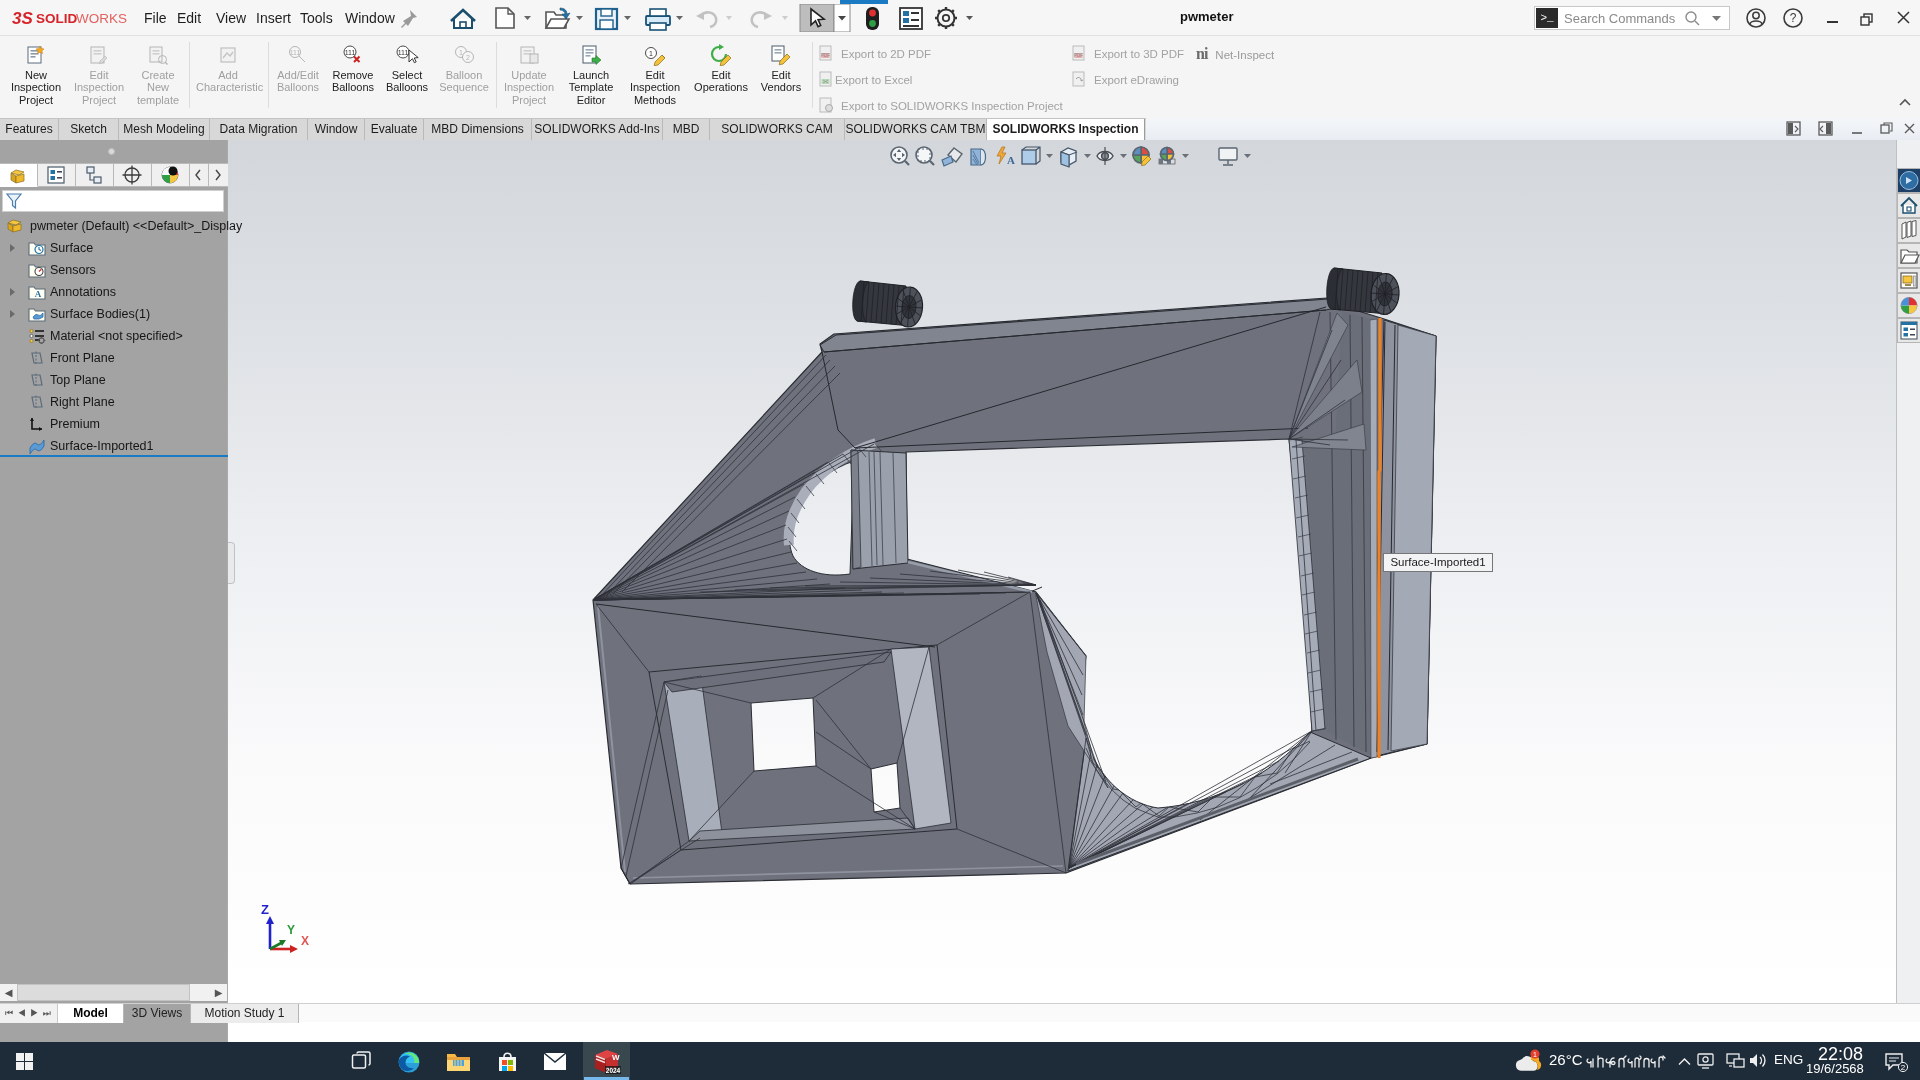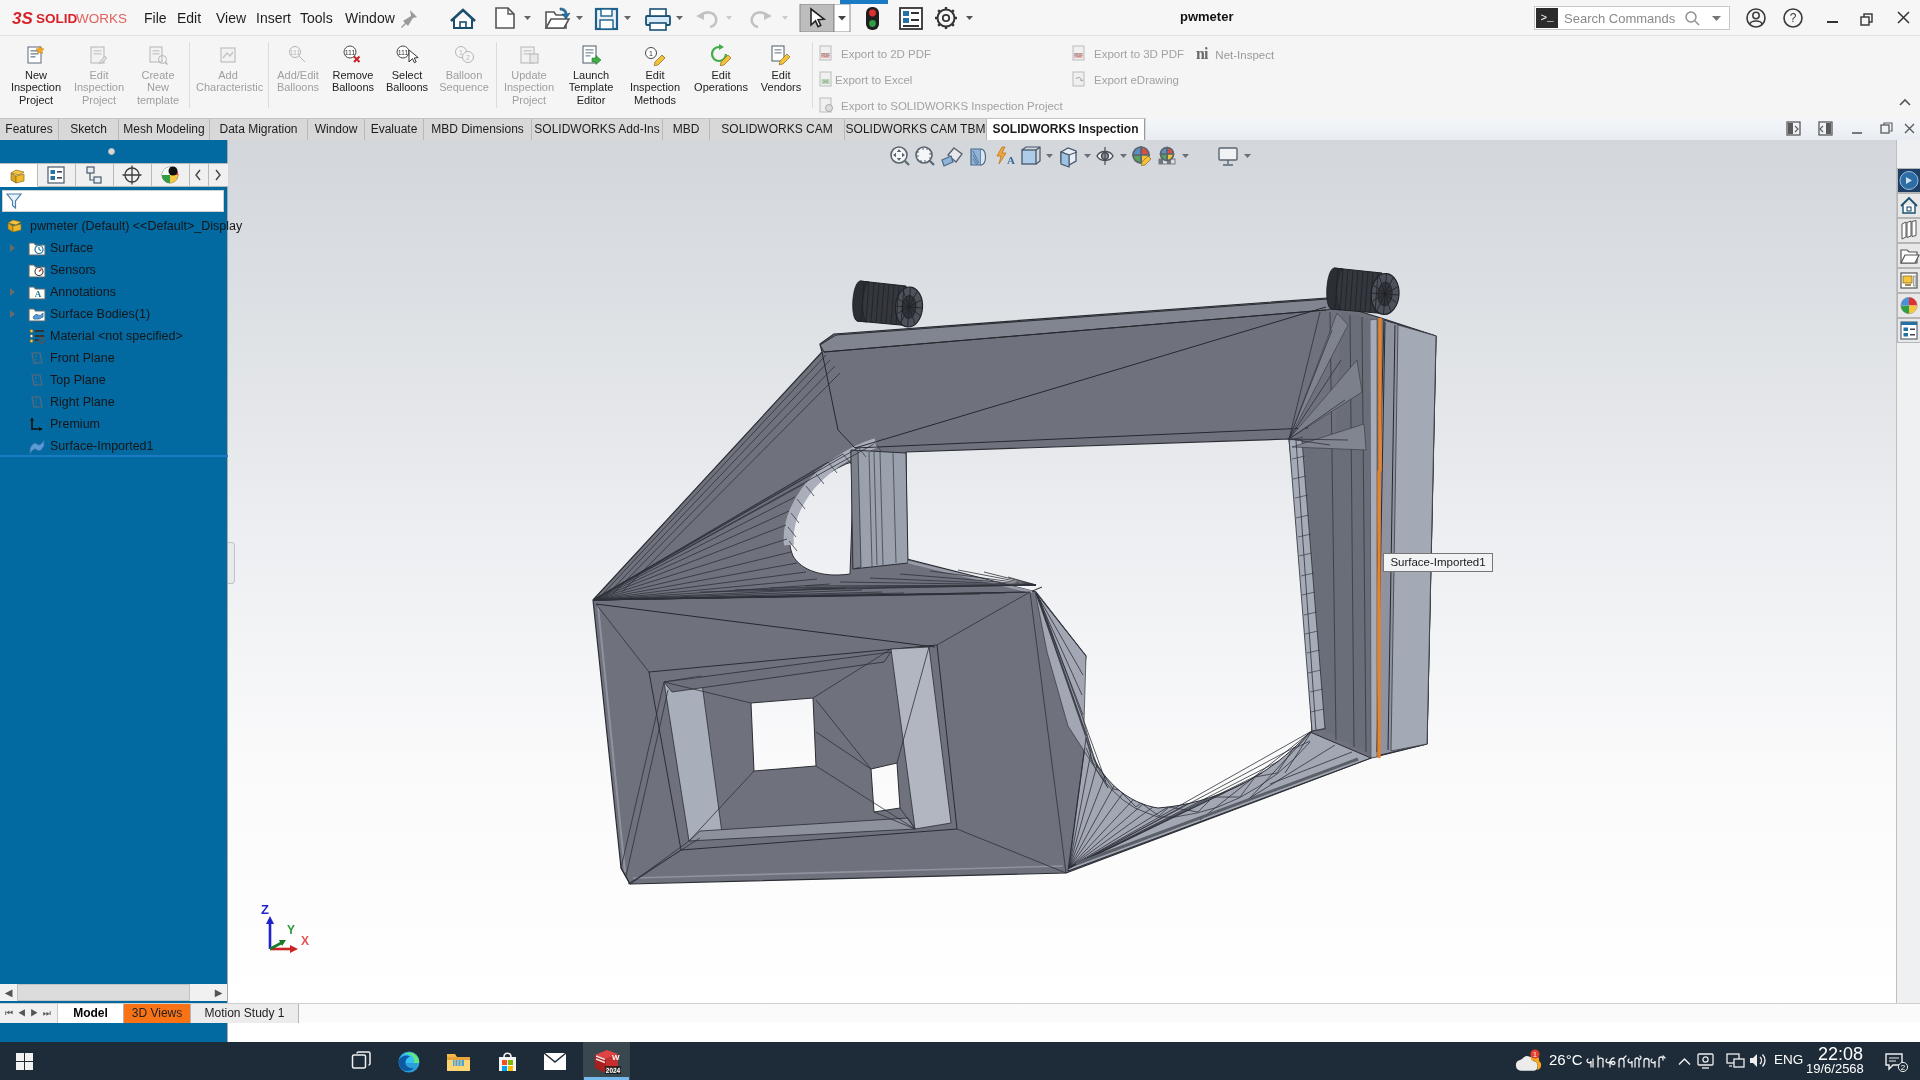--- a/index.html
+++ b/index.html
@@ -21,21 +21,21 @@
 .rsep { position:absolute; top:6px; width:1px; height:66px; background:#dcdcdc; }
 .rrow { position:absolute; font-size:11.5px; color:#a2a2a2; }
 
 
 #tabbar { left:0; top:118px; width:1920px; height:22px; background:#d8d8d8; border-top:1px solid #c3c3c3; }
 #tabbar .tab { position:absolute; top:0; height:22px; font-size:12px; color:#1c1c1c; text-align:center; line-height:21px; border-right:1px solid #b9b9b9; background:#d8d8d8; }
 #tabbar .tab.active { background:#fff; font-weight:bold; border-right:1px solid #9b9b9b; }
 #doccap { left:1146px; top:118px; width:774px; height:22px; background:linear-gradient(180deg,#f4f6f9,#e9edf3); }
 
 
-#lpanel { left:0; top:140px; width:228px; height:911px; background:#0369a1; border-right:1px solid #a9a9a9; }
+#lpanel { left:0; top:140px; width:228px; height:911px; background:#a3a3a3; border-right:1px solid #a9a9a9; }
 .ptab { position:absolute; top:23px; width:38px; height:24px; background:#f0f0f0; border:1px solid #b9b9b9; border-left:none; }
 .ptab.active { background:#fff; border-bottom:1px solid #fff; }
 #filterbox { position:absolute; left:2px; top:50px; width:222px; height:22px; border:1px solid #cfcfcf; background:#fff; }
 .titem { position:absolute; left:0; width:228px; height:22px; font-size:12.5px; color:#161616; line-height:22px; white-space:nowrap; }
 .titem .lbl { position:absolute; left:50px; top:0; }
 .titem .arr { position:absolute; left:10px; top:7px; width:0; height:0; border-left:5px solid #6a6a6a; border-top:4px solid transparent; border-bottom:4px solid transparent; }
 
 
 #viewport { left:228px; top:140px; width:1692px; height:863px; background:linear-gradient(180deg,#d3d6db 0%, #dcdfe3 18%, #eceef1 45%, #fafafb 72%, #ffffff 100%); }
 #taskpane { left:1896px; top:140px; width:24px; height:863px; background:#eef0f2; border-left:1px solid #c0c0c0; }
@@ -700,21 +700,21 @@
             <rect x="5.5" y="8.5" width="4.5" height="3.5" fill="#2471a3"></rect>
             <rect x="5.5" y="14" width="4.5" height="3.5" fill="#2471a3"></rect>
             <rect x="12" y="9.5" width="5" height="1.5" fill="#445"></rect>
             <rect x="12" y="15" width="5" height="1.5" fill="#445"></rect>
           </svg></div>
   </div>
 
   <div id="modeltabs" class="abs">
     <div style="position:absolute;left:0;top:0;width:58px;height:19px;background:#f0f0f0;border-right:1px solid #c9c9c9;color:#555;font-size:9px;line-height:18px;text-align:center;letter-spacing:1px">⏮ ◀ ▶ ⏭</div>
     <div style="position:absolute;left:58px;top:0;width:66px;height:19px;background:#fff;border-right:1px solid #b5b5b5;font-size:12px;font-weight:bold;text-align:center;line-height:18px">Model</div>
-    <div style="position:absolute;left:124px;top:0;width:67px;height:19px;background:#f97316;border-right:1px solid #b5b5b5;font-size:12px;text-align:center;line-height:18px;color:#222">3D Views</div>
+    <div style="position:absolute;left:124px;top:0;width:67px;height:19px;background:#a3a3a3;border-right:1px solid #b5b5b5;font-size:12px;text-align:center;line-height:18px;color:#222">3D Views</div>
     <div style="position:absolute;left:191px;top:0;width:108px;height:19px;background:#ececec;border-right:1px solid #b5b5b5;font-size:12px;text-align:center;line-height:18px;color:#222">Motion Study 1</div>
   </div>
   <div id="taskbar" class="abs">
     <svg style="position:absolute;left:16px;top:11px" width="17" height="17" viewBox="0 0 17 17">
           <rect x="0" y="0" width="8" height="8" fill="#f2f2f2"></rect>
           <rect x="9" y="0" width="8" height="8" fill="#f2f2f2"></rect>
           <rect x="0" y="9" width="8" height="8" fill="#f2f2f2"></rect>
           <rect x="9" y="9" width="8" height="8" fill="#f2f2f2"></rect>
         </svg>
 

